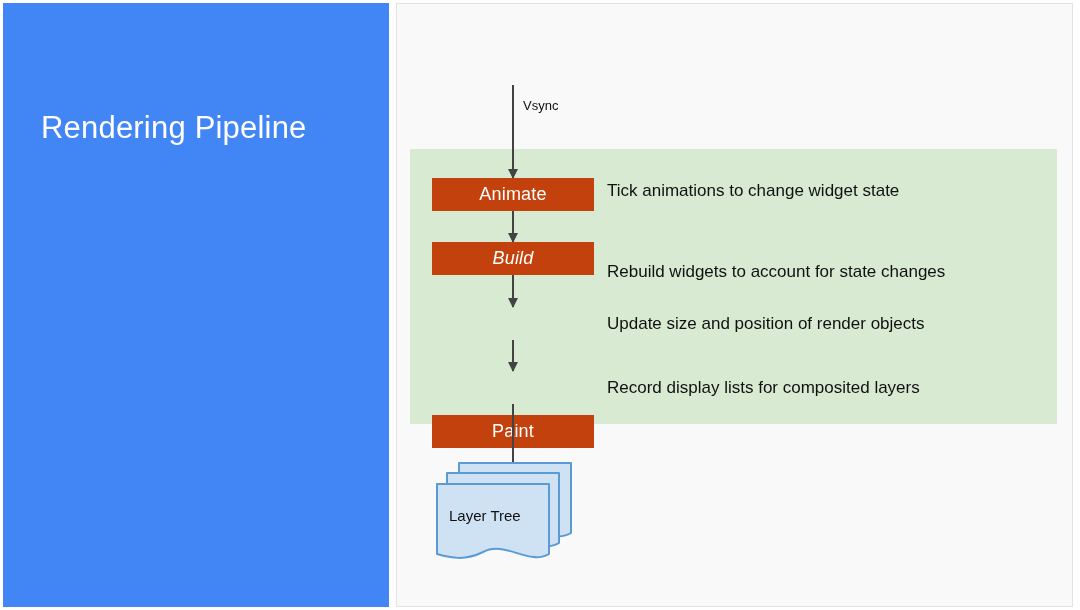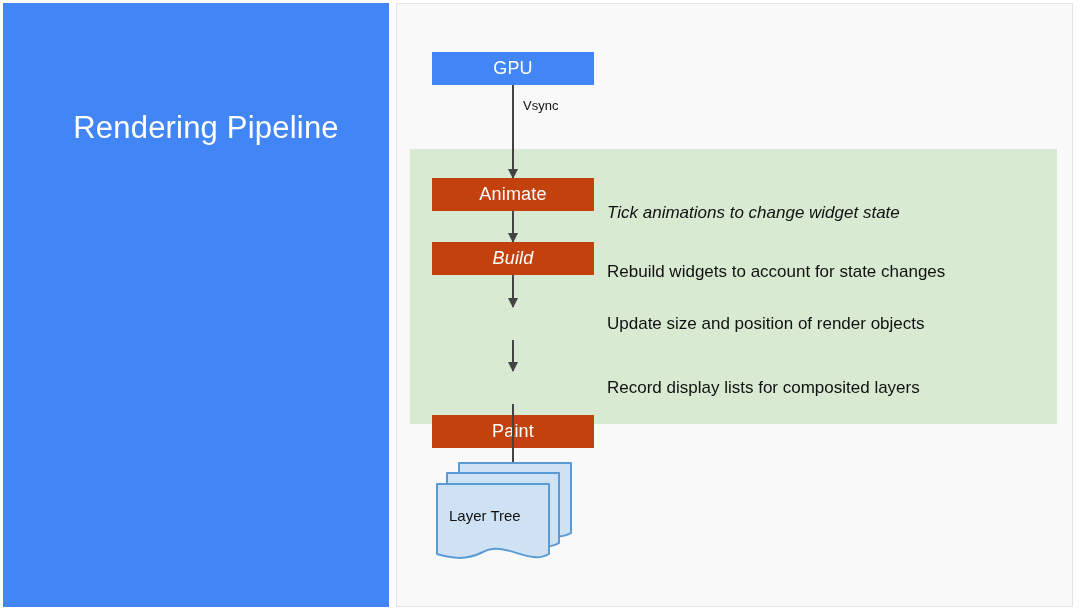--- a/index.html
+++ b/index.html
@@ -25,21 +25,20 @@
 
   
   #title-panel {
     position: absolute;
     left: 3px;
     top: 3px;
     width: 386px;
     height: 604px;
     background: #4285f4;
     box-sizing: border-box;
-    text-align: center;
   }
   #page-title {
     position: absolute;
     left: 38px;
     top: 104px;
     width: 330px;
     color: #ffffff;
     font-size: 31px;
     font-weight: 400;
     letter-spacing: 0.2px;
@@ -104,21 +103,21 @@
   .stage-desc {
     position: absolute;
     left: 210px;
     height: 33px;
     display: flex;
     align-items: center;
     color: #111111;
     font-size: 17px;
     white-space: nowrap;
   }
-  .desc-0 { top: 192px; font-style: italic; }
+  .desc-0 { top: 170px; }
   .desc-1 { top: 251px; text-align: center; }
   .desc-2 { top: 303px; }
   .desc-3 { top: 367px; }
 
   
   .arrow {
     position: absolute;
     left: 115px;          
     width: 2px;
     background: #434343;
@@ -180,21 +179,20 @@
 <div id="slide">
 
   <div id="title-panel">
     <div id="page-title">Rendering Pipeline</div>
   </div>
 
   <div id="diagram-panel">
 
     <div id="pipeline-band"></div>
 
-    <div class="node-box node-gpu">GPU</div>
 
     <div class="arrow arrow-vsync"></div>
     <div id="vsync-label">Vsync</div>
 
     <div class="node-box node-stage stage-0">Animate</div>
     <div class="stage-desc desc-0">Tick animations to change widget state</div>
 
     <div class="arrow arrow-a"></div>
 
     <div class="node-box node-stage stage-1">Build</div>

